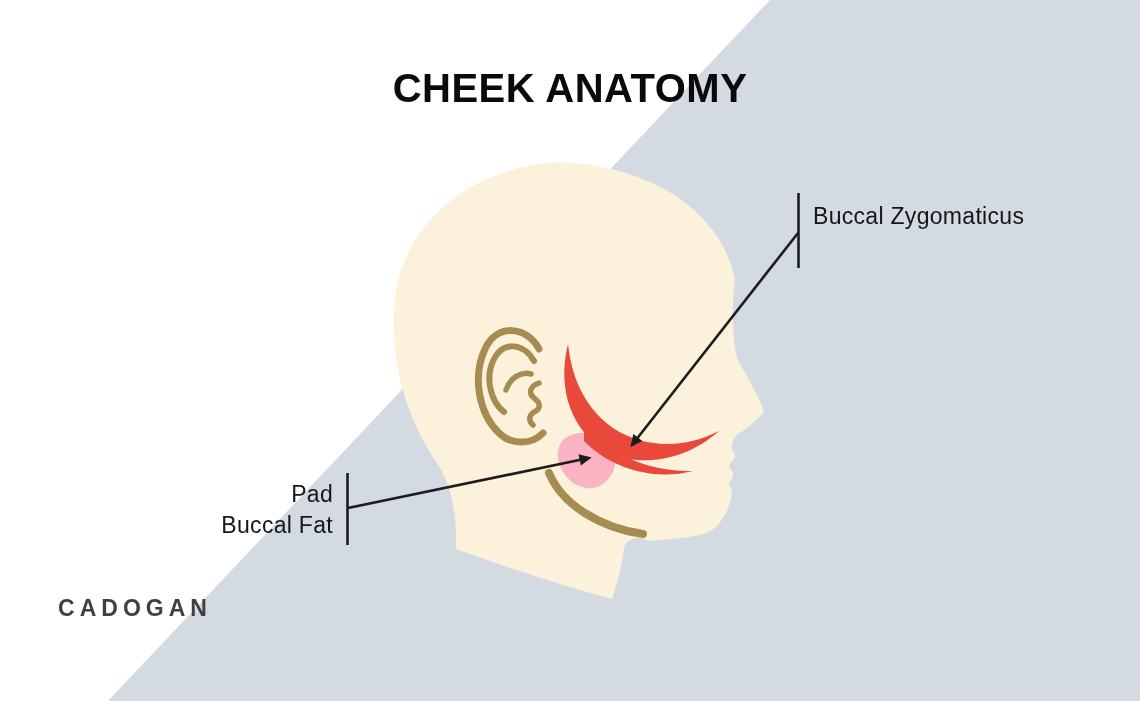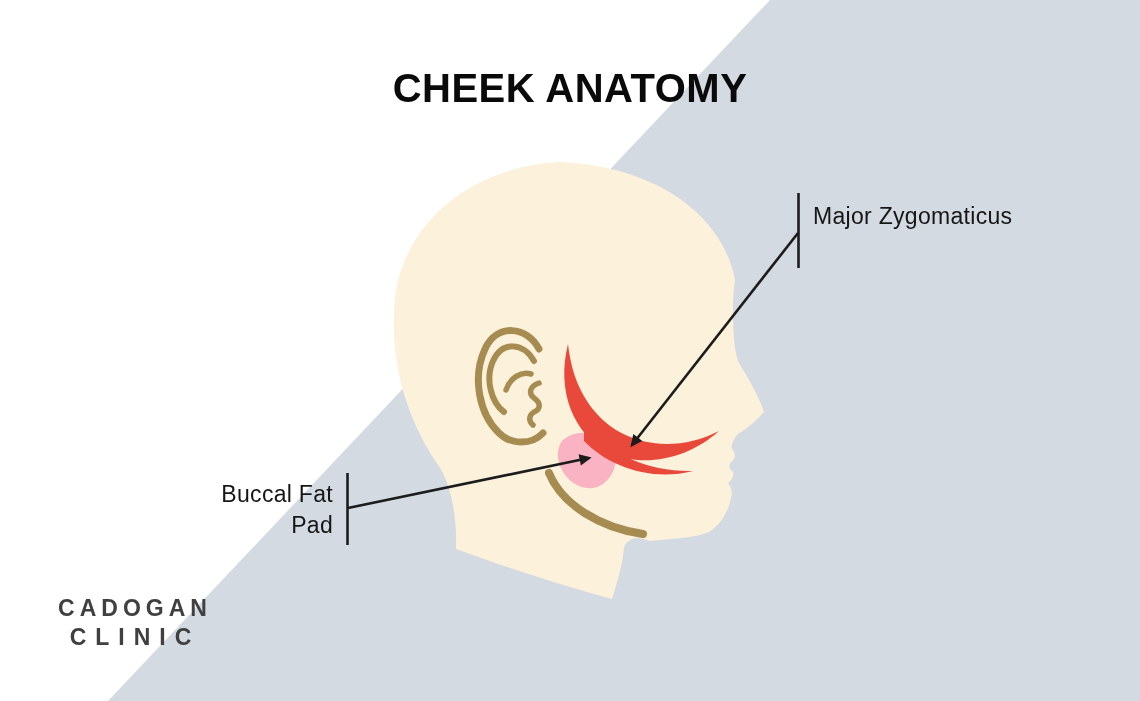--- a/index.html
+++ b/index.html
@@ -117,26 +117,25 @@
       <line x1="798.5" y1="193" x2="798.5" y2="268"></line>
       <line x1="798" y1="233" x2="632" y2="445" marker-end="url(#ah)"></line>
       <line x1="347.5" y1="473" x2="347.5" y2="545"></line>
       <line x1="348" y1="508" x2="589" y2="458" marker-end="url(#ah)"></line>
     </g>
   </svg>
 
   <div class="title">CHEEK ANATOMY</div>
 
   <div class="anno anno-bipid">
-    <span>Major Zygomaticus</span>
+    <span>Buccal Zygomaticus</span>
   </div>
 
   <div class="anno anno-buccal">
+    <span>Pad</span>
     <span>Buccal Fat</span>
-    <span>Pad</span>
   </div>
 
   <div class="logo">
     <span class="l1">CADOGAN</span>
-    <span class="l2">CLINIC</span>
   </div>
 
 </div>
 
 </body></html>

